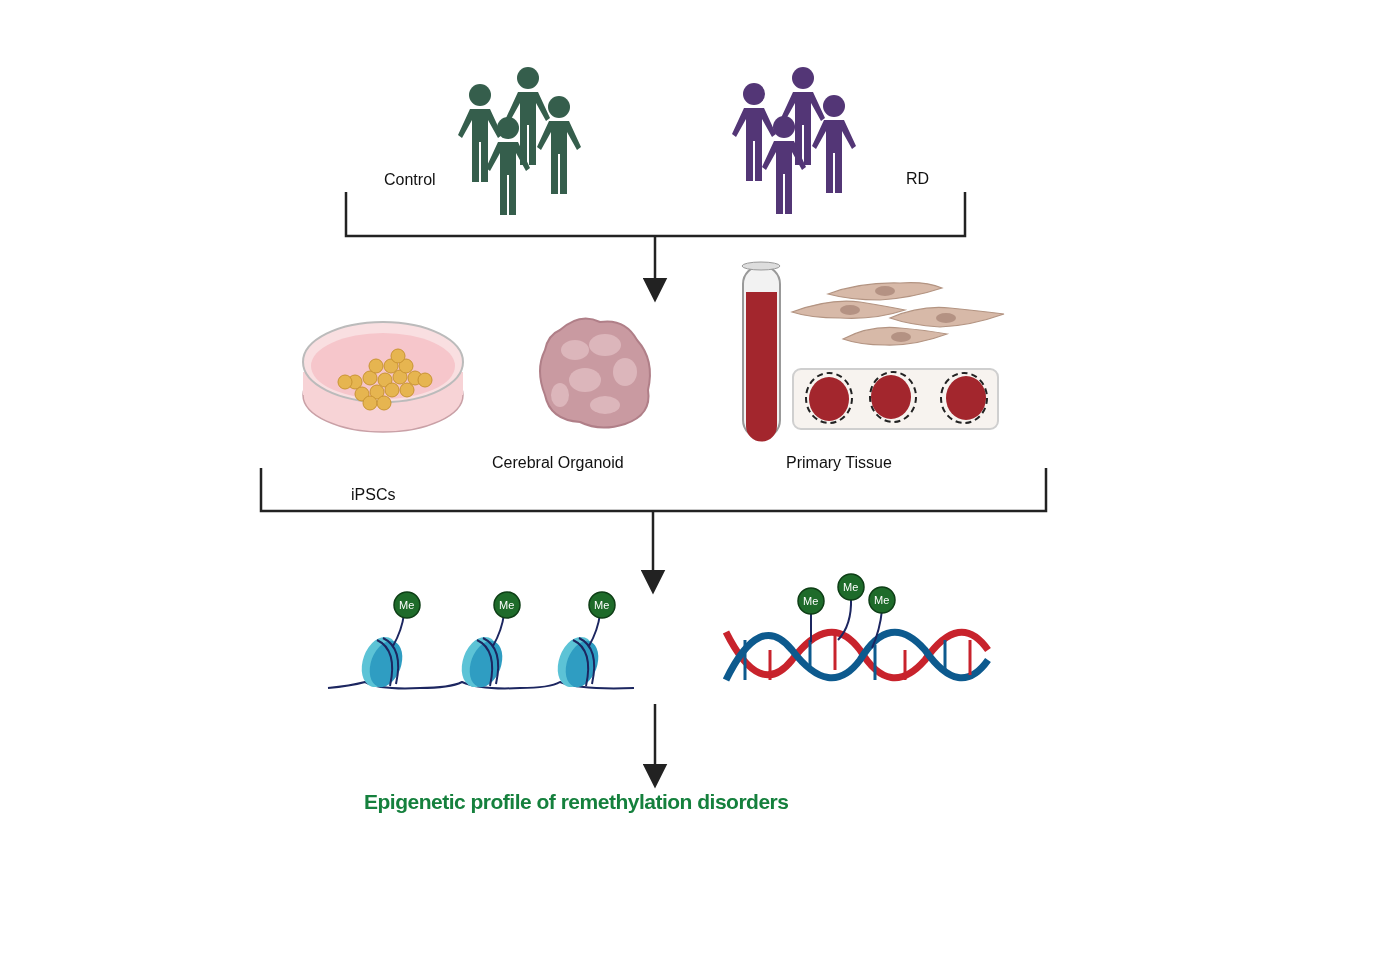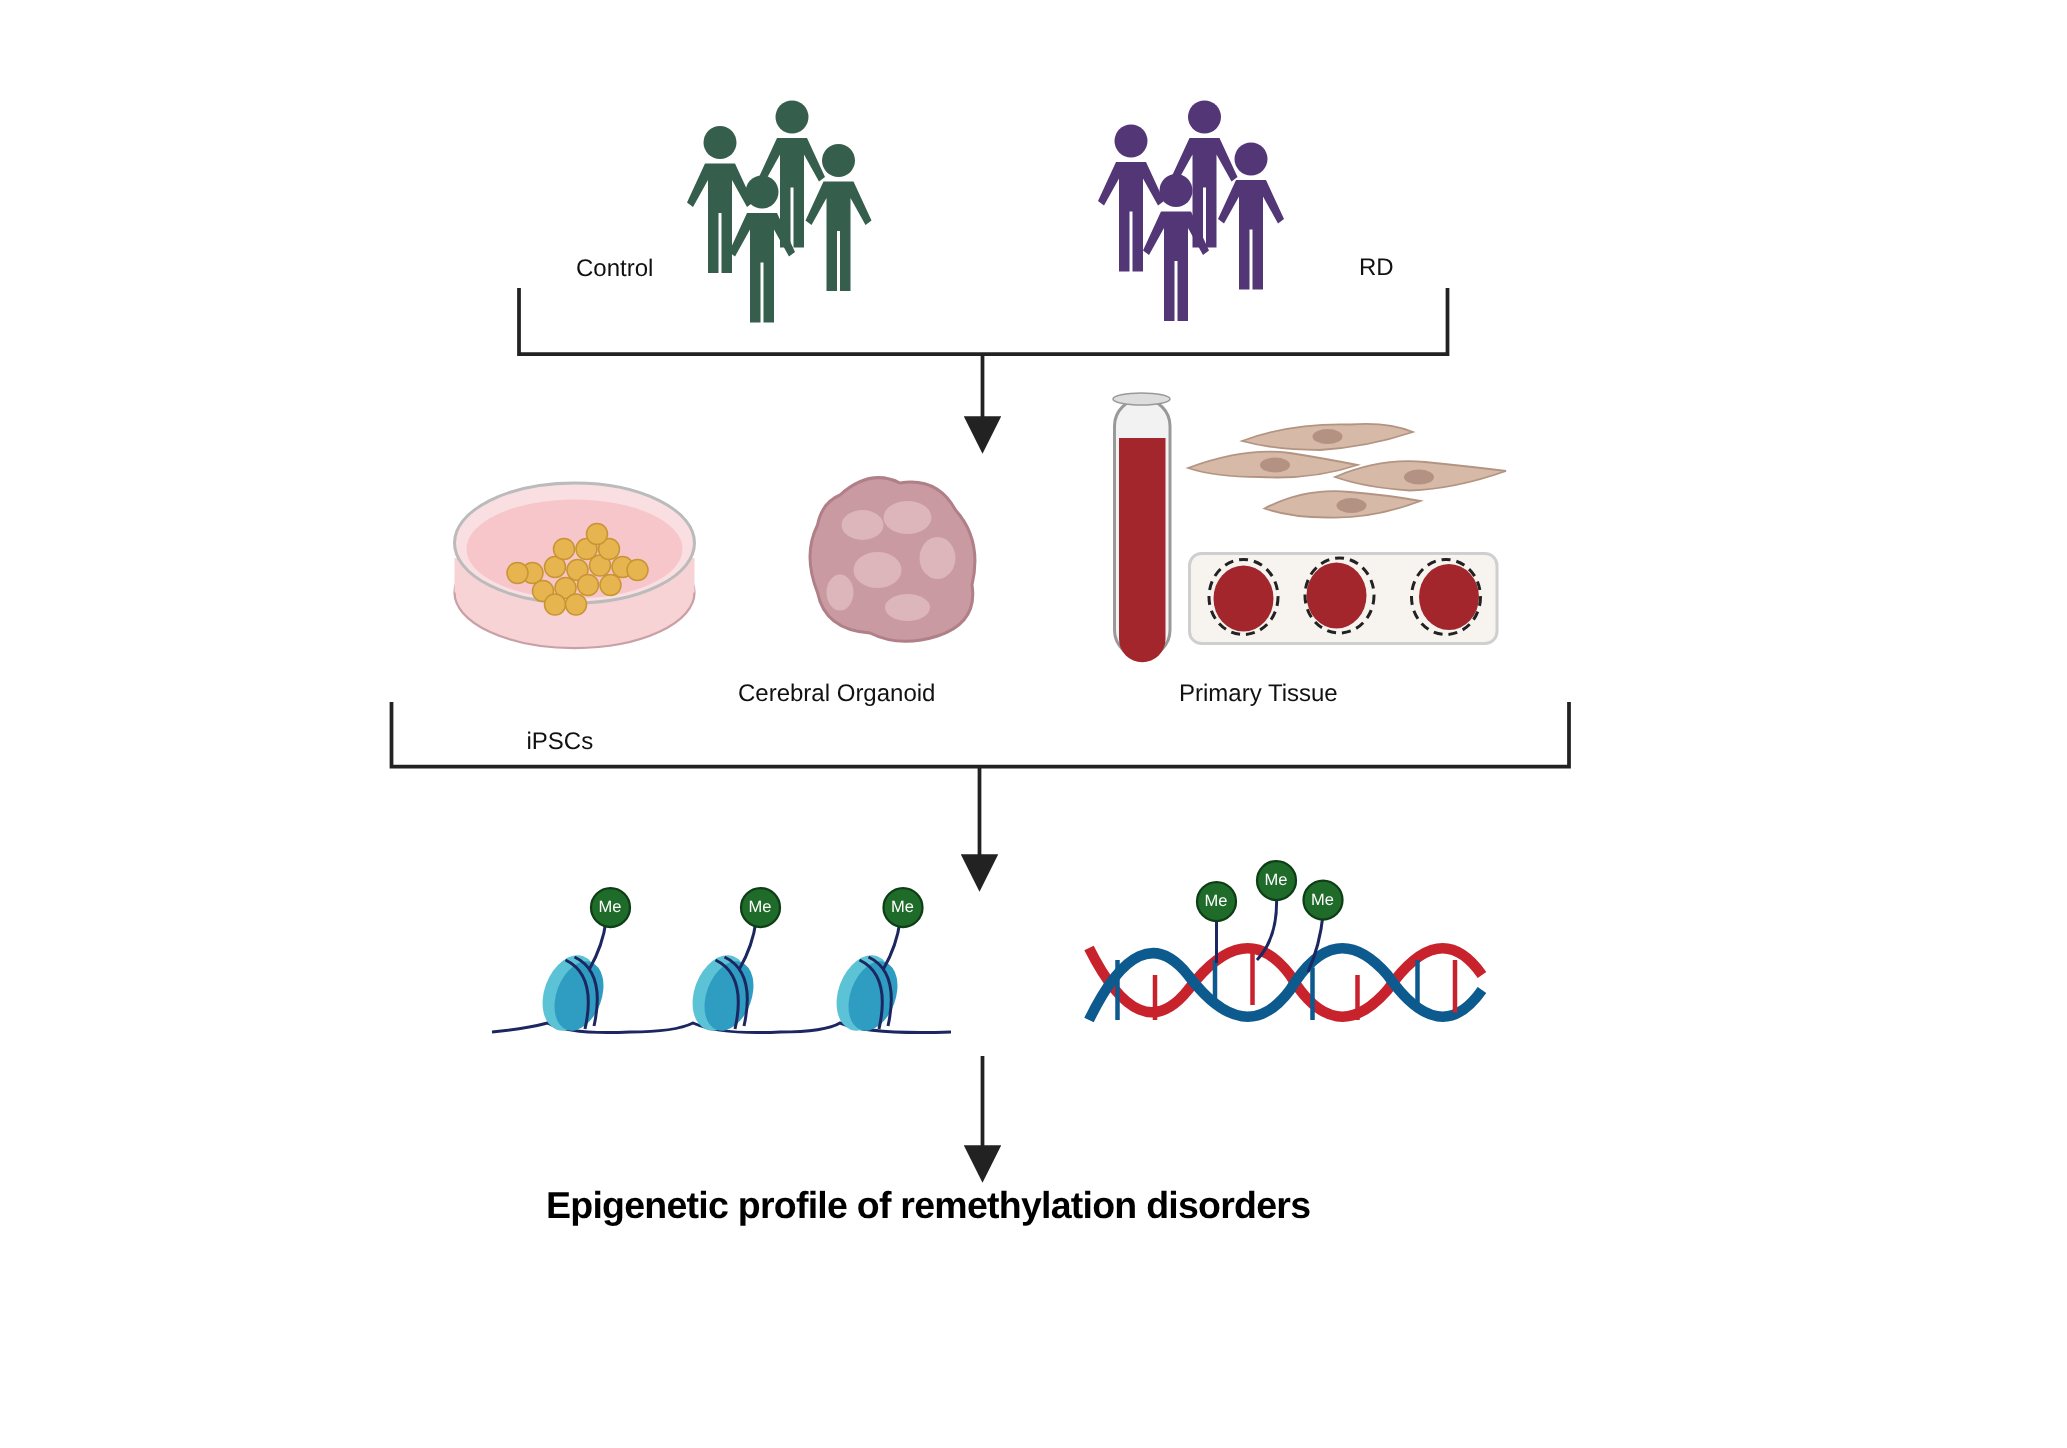--- a/index.html
+++ b/index.html
@@ -1,19 +1,19 @@
 <!DOCTYPE html>
 <html><head>
 <meta charset="utf-8">
 <style>
   html,body{margin:0;padding:0;background:#ffffff;}
   body{width:1378px;height:965px;position:relative;overflow:hidden;font-family:"Liberation Sans","DejaVu Sans",sans-serif;}
   svg{position:absolute;left:0;top:0;}
   .lbl{position:absolute;font-size:16px;color:#111;white-space:nowrap;}
-  .title{position:absolute;font-size:25px;font-weight:bold;color:#000000;white-space:nowrap;letter-spacing:-0.5px;}
+  .title{position:absolute;font-size:21px;font-weight:bold;color:#15803d;white-space:nowrap;letter-spacing:-0.5px;}
 </style>
 </head>
 <body>
 
 <svg width="1378" height="965" viewBox="0 0 1378 965">
   <defs>
     <marker id="arr" markerWidth="10" markerHeight="10" refX="5" refY="5" orient="auto">
       <path d="M0,0 L10,5 L0,10 z" fill="#222"></path>
     </marker>
     <g id="person">

